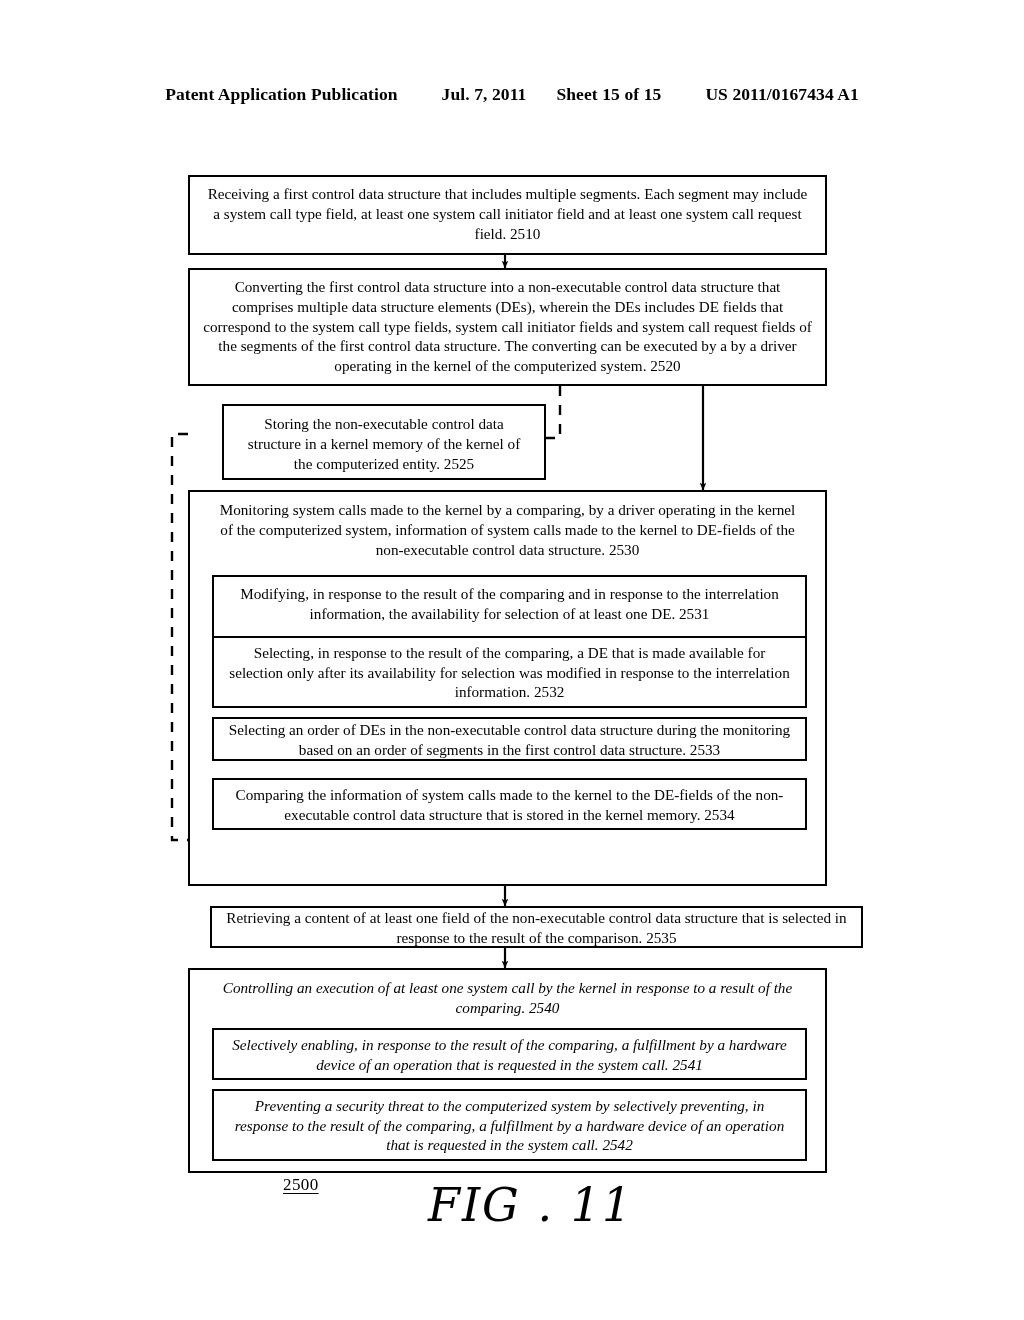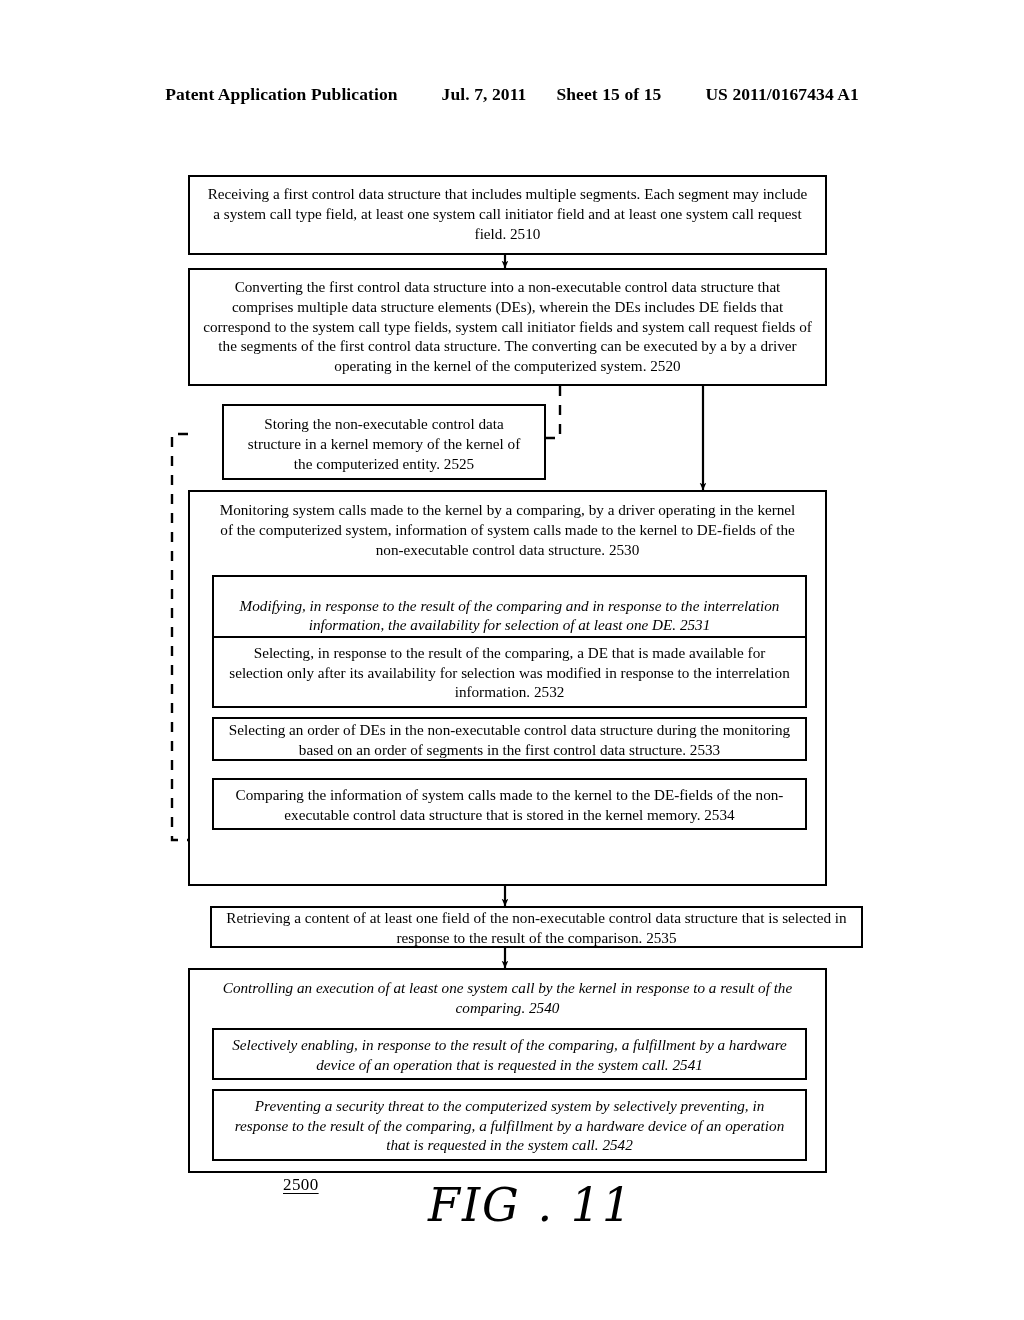--- a/index.html
+++ b/index.html
@@ -159,21 +159,21 @@
     <span class="txt">Converting the first control data structure into a non-executable control data structure that comprises multiple data structure elements (DEs), wherein the DEs includes DE fields that correspond to the system call type fields, system call initiator fields and system call request fields of the segments of the first control data structure. The converting can be executed by a by a driver operating in the kernel of the computerized system. 2520</span>
   </div>
 
   <div class="box" style="left:188px; top:404px; width:324px; height:76px; padding-top:8px;margin-left:34px;">
     <span class="txt">Storing the non-executable control data structure in a kernel memory of the kernel of the computerized entity. 2525</span>
   </div>
 
   <div class="box group" style="left:188px; top:490px; width:639px; height:396px;">
     <span class="group-title">Monitoring system calls made to the kernel by a comparing, by a driver operating in the kernel of the computerized system, information of system calls made to the kernel to DE-fields of the non-executable control data structure. 2530</span>
 
-    <div class="box inner" style="position:absolute; left:22px; top:83px; width:595px; height:68px; justify-content:flex-end;font-style:italic;">
+    <div class="box inner" style="position:absolute; left:22px; top:83px; width:595px; height:68px; justify-content:flex-start;">
       <span class="txt">Modifying, in response to the result of the comparing and in response to the interrelation information, the availability for selection of at least one DE. 2531</span>
     </div>
 
     <div class="box inner" style="position:absolute; left:22px; top:144px; width:595px; height:72px; justify-content:center;">
       <span class="txt">Selecting, in response to the result of the comparing, a DE that is made available for selection only after its availability for selection was modified in response to the interrelation information. 2532</span>
     </div>
 
     <div class="box inner" style="position:absolute; left:22px; top:225px; width:595px; height:44px; justify-content:center;">
       <span class="txt">Selecting an order of DEs in the non-executable control data structure during the monitoring based on an order of segments in the first control data structure. 2533</span>
     </div>

